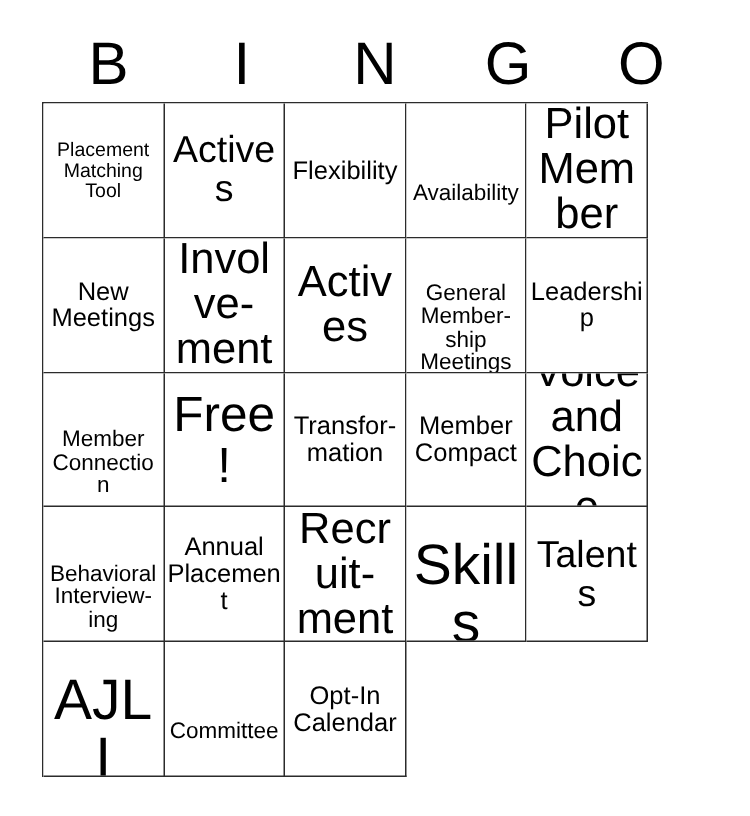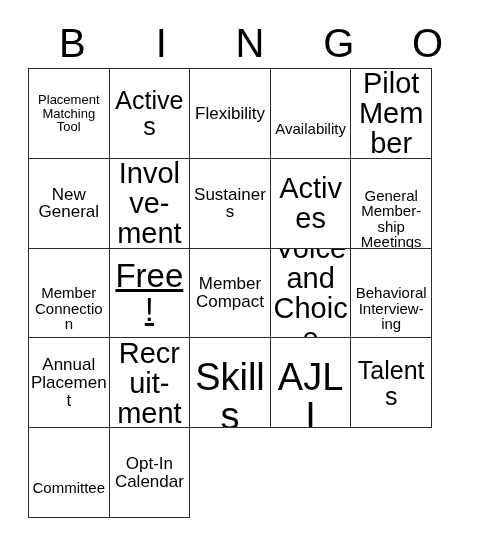--- a/index.html
+++ b/index.html
@@ -77,21 +77,21 @@
     white-space: pre-line;
   }
 
   
   .fs-xs  { font-size: 13px; }
   .fs-sm  { font-size: 15px; margin-top: 31px; }
   .fs-md  { font-size: 17px; }
   .fs-lg  { font-size: 17px; }
   .fs-xl  { font-size: 25px; }
   .fs-xxl { font-size: 29px; }
-  .fs-free{ font-size: 33px; text-decoration: underline; }
+  .fs-free{ font-size: 33px; }
   .fs-huge{ font-size: 38px; margin-top: 29px; }
 
   .align-right { text-align: center; }
   .align-center { text-align: center; }
 </style>
 </head>
 <body>
 
 <div id="card-root">
 
@@ -117,44 +117,48 @@
       </div>
       <div class="bingo-cell">
         <span class="cell-text fs-sm align-center">Availability</span>
       </div>
       <div class="bingo-cell">
         <span class="cell-text fs-xxl align-center">Pilot
 Member</span>
       </div>
       <div class="bingo-cell">
         <span class="cell-text fs-lg align-center">New
-General</span>
+Meetings</span>
       </div>
       <div class="bingo-cell">
         <span class="cell-text fs-xxl align-right">Involve-
 ment</span>
-      </div>
-      <div class="bingo-cell">
-        <span class="cell-text fs-md align-center">Sustainers</span>
       </div>
       <div class="bingo-cell">
         <span class="cell-text fs-xxl align-center">Actives</span>
       </div>
       <div class="bingo-cell">
         <span class="cell-text fs-sm align-center">General
 Member-
 ship
 Meetings</span>
       </div>
       <div class="bingo-cell">
+        <span class="cell-text fs-md align-center">Leadership</span>
+      </div>
+      <div class="bingo-cell">
         <span class="cell-text fs-sm align-center">Member
 Connection</span>
       </div>
       <div class="bingo-cell">
         <span class="cell-text fs-free align-center">Free!</span>
+      </div>
+      <div class="bingo-cell">
+        <span class="cell-text fs-lg align-right">Transfor-
+mation</span>
       </div>
       <div class="bingo-cell">
         <span class="cell-text fs-lg align-center">Member
 Compact</span>
       </div>
       <div class="bingo-cell">
         <span class="cell-text fs-xxl align-center">Voice
 and
 Choice</span>
       </div>
@@ -168,24 +172,24 @@
 Placement</span>
       </div>
       <div class="bingo-cell">
         <span class="cell-text fs-xxl align-right">Recruit-
 ment</span>
       </div>
       <div class="bingo-cell">
         <span class="cell-text fs-huge align-center">Skills</span>
       </div>
       <div class="bingo-cell">
-        <span class="cell-text fs-huge align-center">AJLI</span>
+        <span class="cell-text fs-xl align-center">Talents</span>
       </div>
       <div class="bingo-cell">
-        <span class="cell-text fs-xl align-center">Talents</span>
+        <span class="cell-text fs-huge align-center">AJLI</span>
       </div>
       <div class="bingo-cell">
         <span class="cell-text fs-sm align-center">Committee</span>
       </div>
       <div class="bingo-cell">
         <span class="cell-text fs-lg align-center">Opt-In
 Calendar</span>
       </div>
     </div>
 

